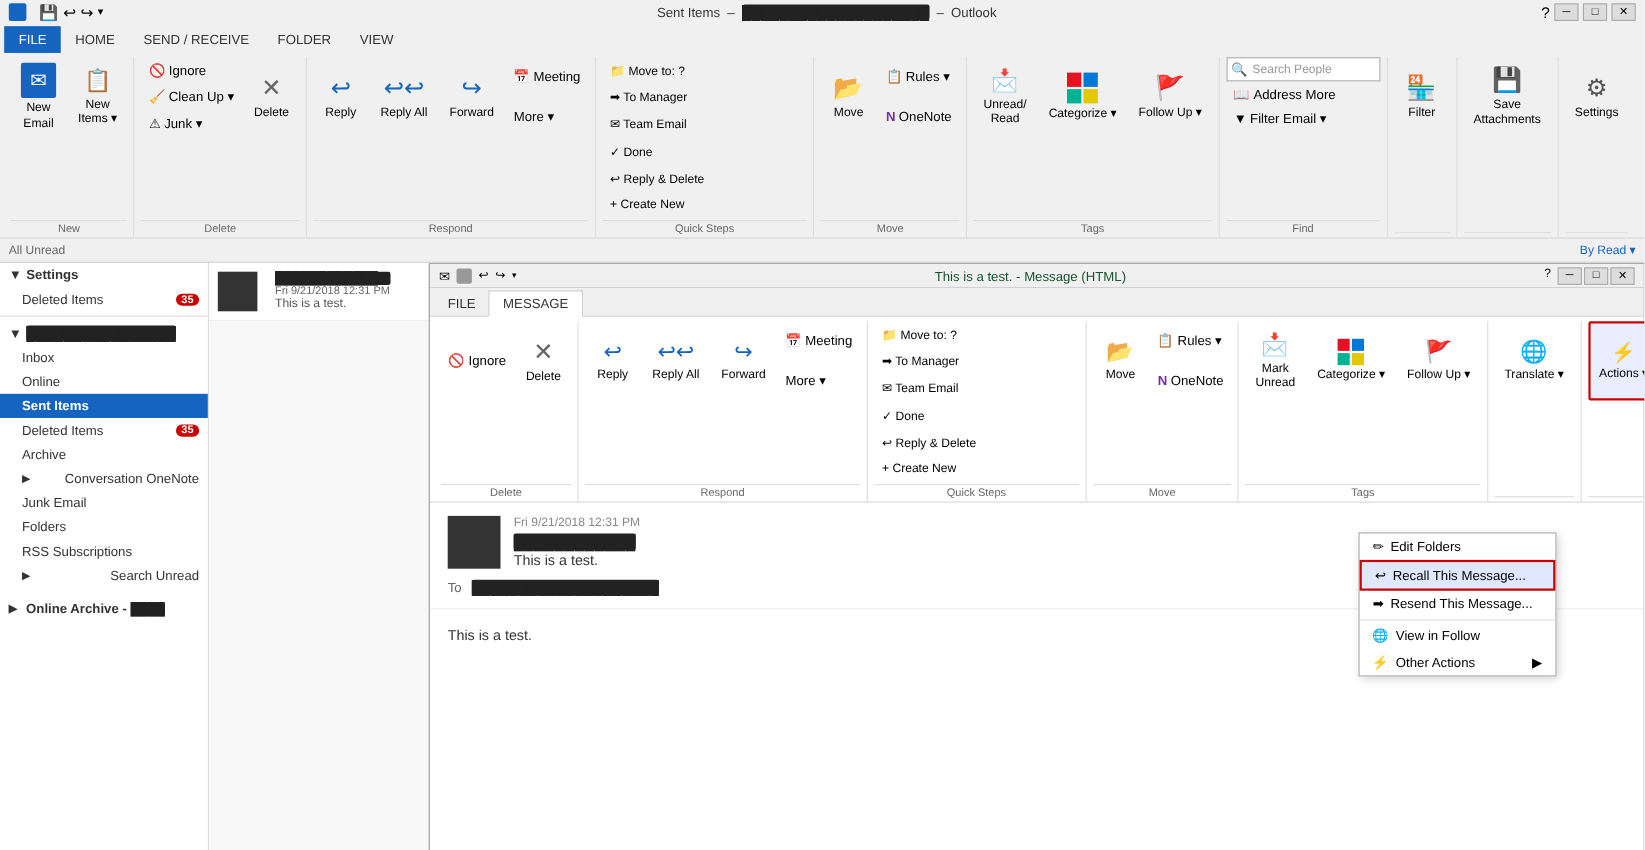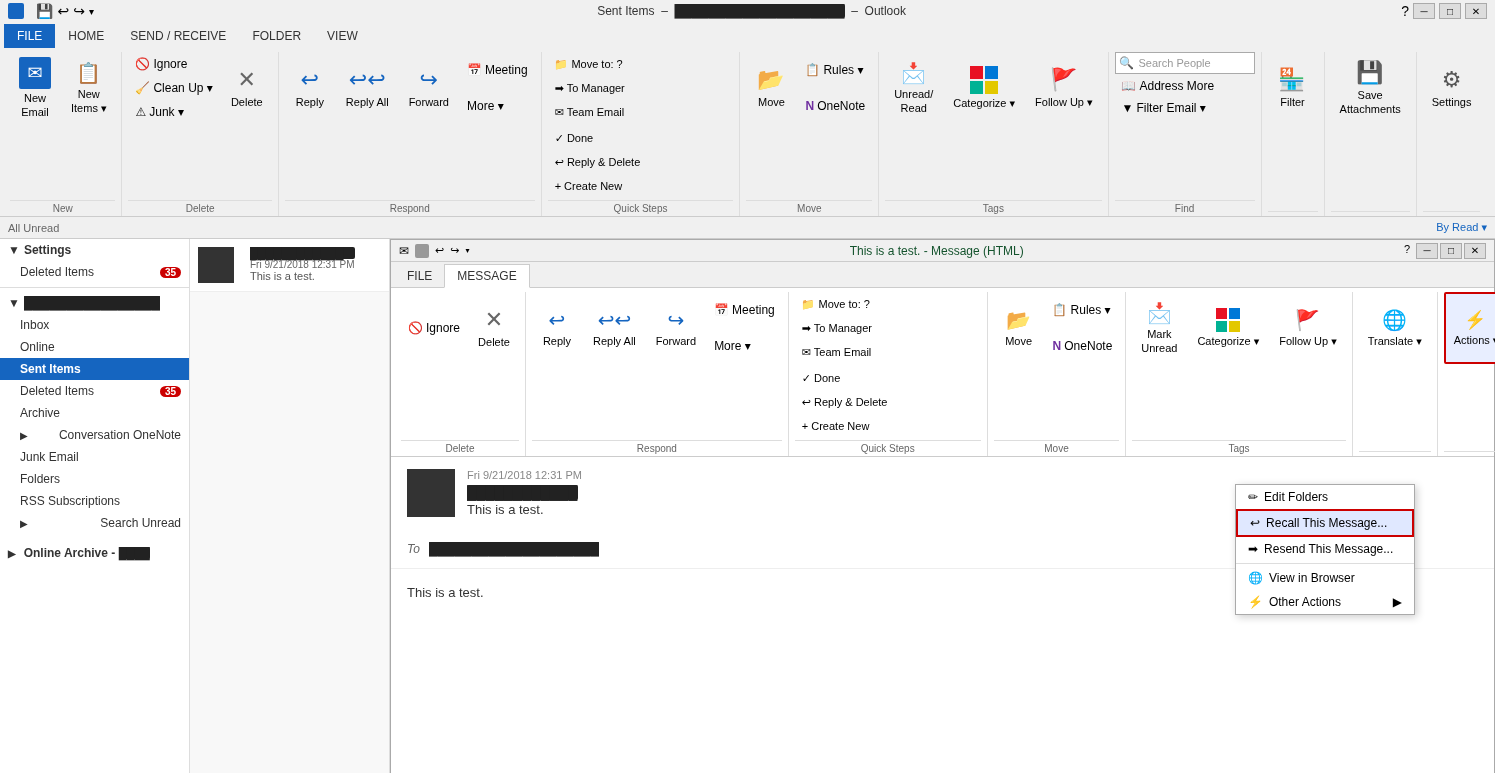--- a/index.html
+++ b/index.html
@@ -757,21 +757,21 @@
       <div style="flex:1;overflow:auto;background:white;">
         <div class="message-header">
           <div style="display:flex;align-items:flex-start;">
             <div class="sender-avatar"></div>
             <div>
               <div class="message-date">Fri 9/21/2018 12:31 PM</div>
               <div class="message-sender redacted" style="font-weight:bold;font-size:13px;background:#222;color:#222;display:inline-block;">████████████</div>
               <div class="message-subject" style="font-size:13px;color:#333;">This is a test.</div>
             </div>
           </div>
-          <div class="message-to" style="margin-top:21px;font-style:italic;">
+          <div class="message-to" style="margin-top:6px;">
             <span>To</span>
             &nbsp;
             <span class="redacted">████████████████████</span>
           </div>
         </div>
         <div class="message-body">This is a test.</div>
       </div>
     </div>
 
     <div class="actions-dropdown">
@@ -783,21 +783,21 @@
         <span>↩</span>
         <span>Recall This Message...</span>
       </div>
       <div class="dropdown-item">
         <span>➡</span>
         <span>Resend This Message...</span>
       </div>
       <div class="dropdown-separator"></div>
       <div class="dropdown-item">
         <span>🌐</span>
-        <span>View in Browser</span>
+        <span>View in Follow</span>
       </div>
       <div class="dropdown-item">
         <span>⚡</span>
         <span>Other Actions</span>
         <span class="dropdown-item-arrow">▶</span>
       </div>
     </div>
   </div>
 </div>
 

